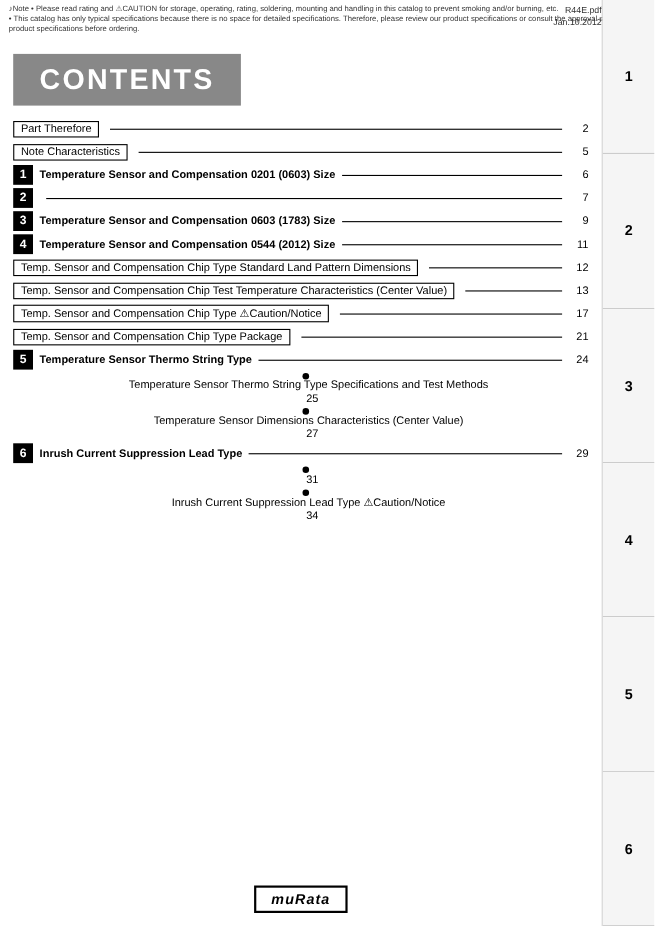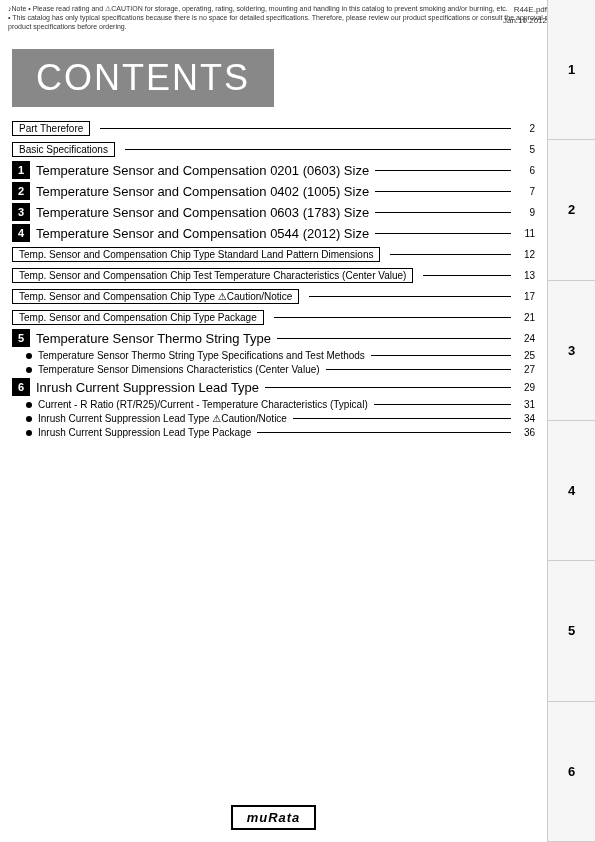--- a/index.html
+++ b/index.html
@@ -65,22 +65,22 @@
 
     
     .contents-title-box {
       background: #888;
       display: inline-block;
       padding: 8px 24px;
       margin: 8px 0 12px 0;
     }
     .contents-title-box span {
       color: #fff;
-      font-size: 36px;
-      font-weight: normal;
+      font-size: 26px;
+      font-weight: bold;
       letter-spacing: 2px;
     }
 
     .toc-row {
       display: flex;
       align-items: center;
       margin-bottom: 3px;
       min-height: 18px;
     }
 
@@ -101,22 +101,22 @@
     .toc-label-box {
       border: 1px solid #000;
       padding: 1px 6px;
       font-size: 10px;
       display: inline-block;
       margin-right: 4px;
       white-space: nowrap;
     }
 
     .toc-label-bold {
-      font-weight: normal;
-      font-size: 13px;
+      font-weight: bold;
+      font-size: 10px;
       flex-shrink: 0;
     }
 
     .toc-dots {
       flex: 1;
       border-bottom: 1px solid #000;
       margin: 0 6px;
       height: 1px;
       align-self: center;
     }
@@ -126,20 +126,21 @@
       min-width: 18px;
       text-align: right;
       flex-shrink: 0;
     }
 
     .sub-row {
       display: flex;
       align-items: center;
       margin-bottom: 3px;
       padding-left: 14px;
+      flex-direction: column;
     }
 
     .bullet {
       width: 6px;
       height: 6px;
       background: #000;
       border-radius: 50%;
       flex-shrink: 0;
       margin-right: 6px;
     }
@@ -200,37 +201,36 @@
 
   
   <div class="toc-row">
     <span class="toc-label-box">Part Therefore</span>
     <div class="toc-dots"></div>
     <span class="toc-page">2</span>
   </div>
 
   
   <div class="toc-row">
-    <span class="toc-label-box">Basic Specifications</span>
+    <span class="toc-label-box">Note Characteristics</span>
     <div class="toc-dots"></div>
     <span class="toc-page">5</span>
   </div>
 
   
   <div class="toc-row">
     <div class="toc-num-box">1</div>
     <span class="toc-label-bold">Temperature Sensor and Compensation 0201 (0603) Size</span>
     <div class="toc-dots"></div>
     <span class="toc-page">6</span>
   </div>
 
   
   <div class="toc-row">
     <div class="toc-num-box">2</div>
-    <span class="toc-label-bold">Temperature Sensor and Compensation 0402 (1005) Size</span>
     <div class="toc-dots"></div>
     <span class="toc-page">7</span>
   </div>
 
   
   <div class="toc-row">
     <div class="toc-num-box">3</div>
     <span class="toc-label-bold">Temperature Sensor and Compensation 0603 (1783) Size</span>
     <div class="toc-dots"></div>
     <span class="toc-page">9</span>
@@ -297,38 +297,31 @@
   <div class="toc-row">
     <div class="toc-num-box">6</div>
     <span class="toc-label-bold">Inrush Current Suppression Lead Type</span>
     <div class="toc-dots"></div>
     <span class="toc-page">29</span>
   </div>
 
   
   <div class="sub-row">
     <div class="bullet"></div>
-    <span class="sub-label">Current - R Ratio (RT/R25)/Current - Temperature Characteristics (Typical)</span>
     <div class="toc-dots"></div>
     <span class="toc-page">31</span>
   </div>
 
   <div class="sub-row">
     <div class="bullet"></div>
     <span class="sub-label">Inrush Current Suppression Lead Type ⚠Caution/Notice</span>
     <div class="toc-dots"></div>
     <span class="toc-page">34</span>
   </div>
 
-  <div class="sub-row">
-    <div class="bullet"></div>
-    <span class="sub-label">Inrush Current Suppression Lead Type Package</span>
-    <div class="toc-dots"></div>
-    <span class="toc-page">36</span>
-  </div>
 
 </div>
 
 <div class="footer">
   <div class="murata-logo">
     <span>muRata</span>
   </div>
 </div>
 
 </body></html>

